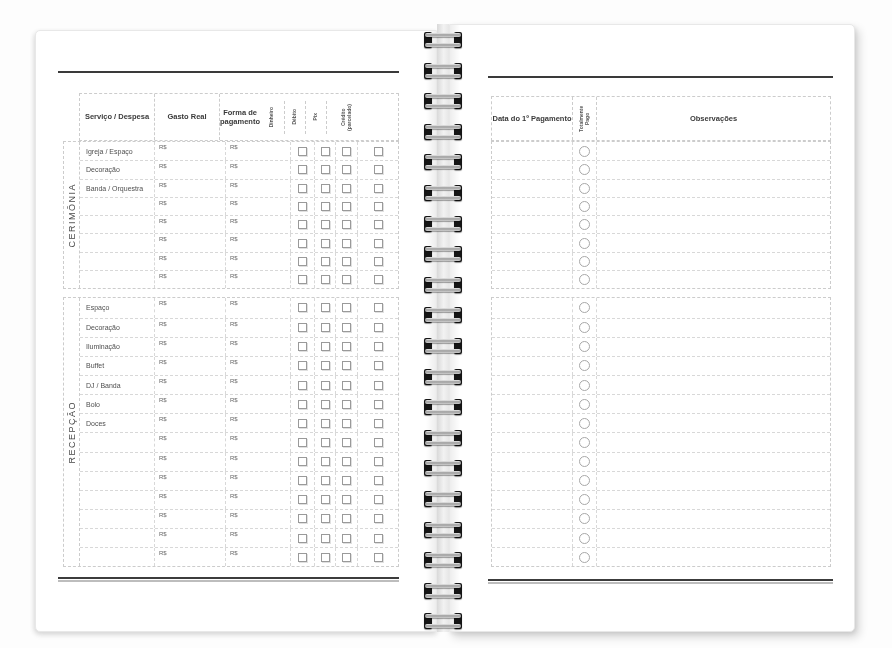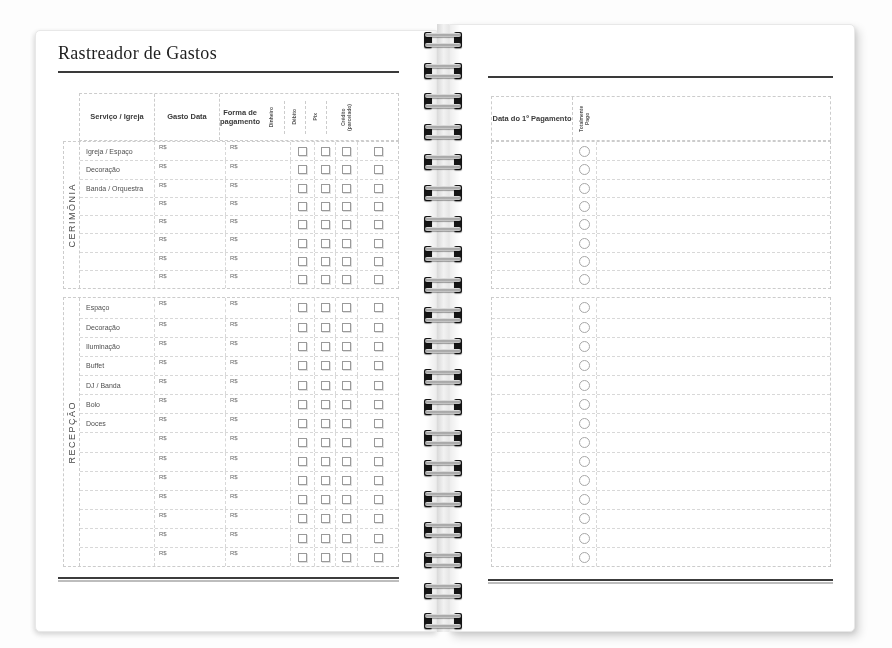--- a/index.html
+++ b/index.html
@@ -95,27 +95,26 @@
   .c.rd { width:80px; } .c.rp { width:24px; display:flex; align-items:center; justify-content:center; }
   .c.rn { flex:1; }
   .circ { width:11px; height:11px; border:1px solid #a8a8a8; border-radius:50%; background:#fff; }
 </style>
 </head>
 <body>
 
 <div class="stage">
 
   <div class="page left">
-    <h1 class="ptitle">Rastreador de Gastos</h1>
     <div class="rule single" style="left:22px; top:40px; width:341px;"></div>
 
     <div class="ltable">
       <div class="lhead">
-        <div class="hc service">Serviço / Igreja</div>
-        <div class="hc actual">Gasto Data</div>
+        <div class="hc service">Serviço / Despesa</div>
+        <div class="hc actual">Gasto Real</div>
         <div class="hc paygroup">
           <div class="pg-title">Forma de pagamento</div>
           <div class="pg-subs">
             <div class="sub w0">
                 <span class="vtext">Dinheiro</span>
               </div>
             <div class="sub w1">
                 <span class="vtext">Débito</span>
               </div>
             <div class="sub w2">
@@ -612,20 +611,21 @@
 
   <div class="page right">
     <div class="rule single" style="left:38px; top:51px; width:345px;"></div>
 
     <div class="rtable">
       <div class="rhead">
         <div class="hc rdate">Data do 1º Pagamento</div>
         <div class="hc rpaid">
             <span class="vtext">Totalmente Pago</span>
           </div>
+        <div class="hc rnotes">Observações</div>
       </div>
       <div id="rbody">
           <div class="rsec rsec0">
             <div class="rrow">
               <div class="c rd"></div>
               <div class="c rp">
                 <div class="circ"></div>
               </div>
               <div class="c rn"></div>
             </div>

